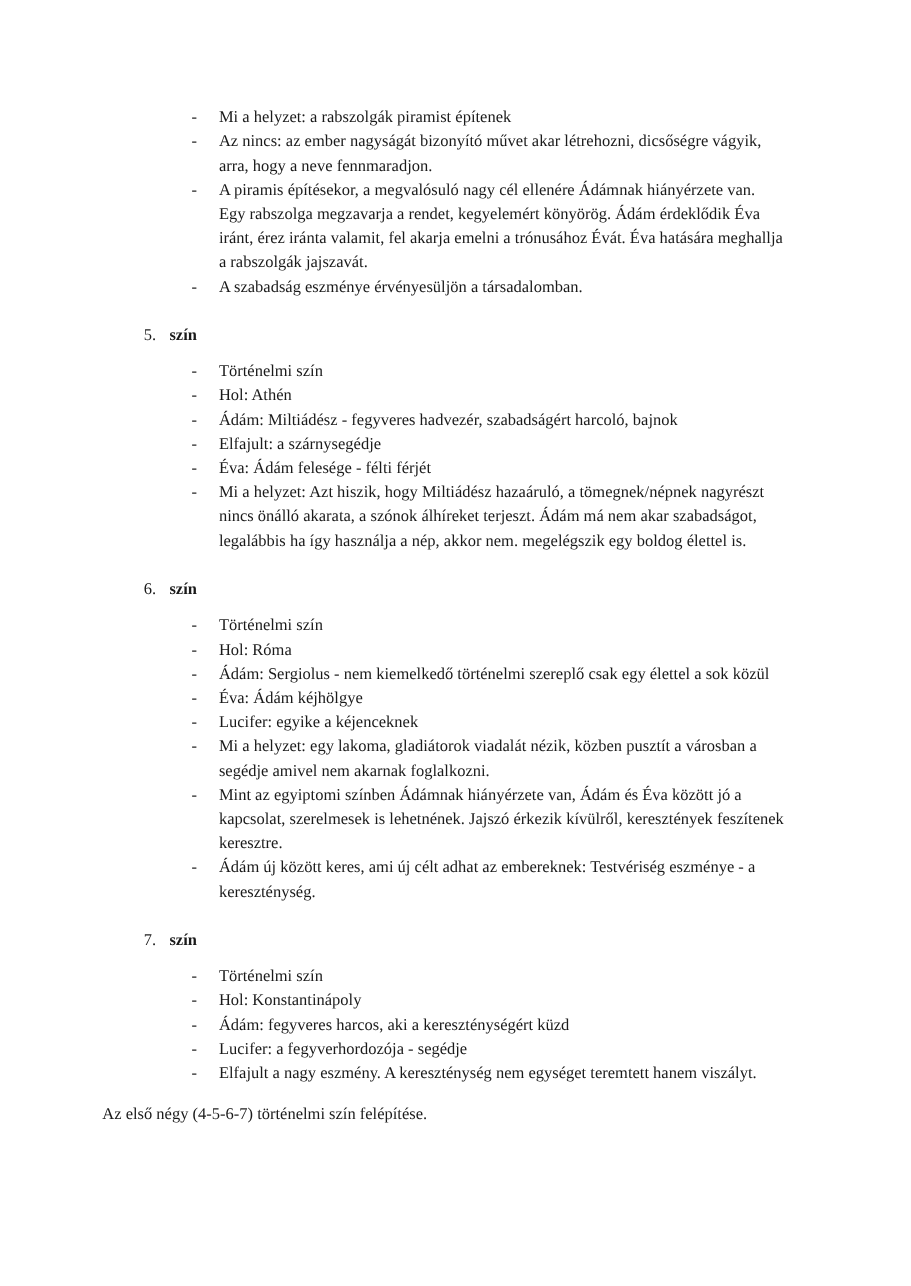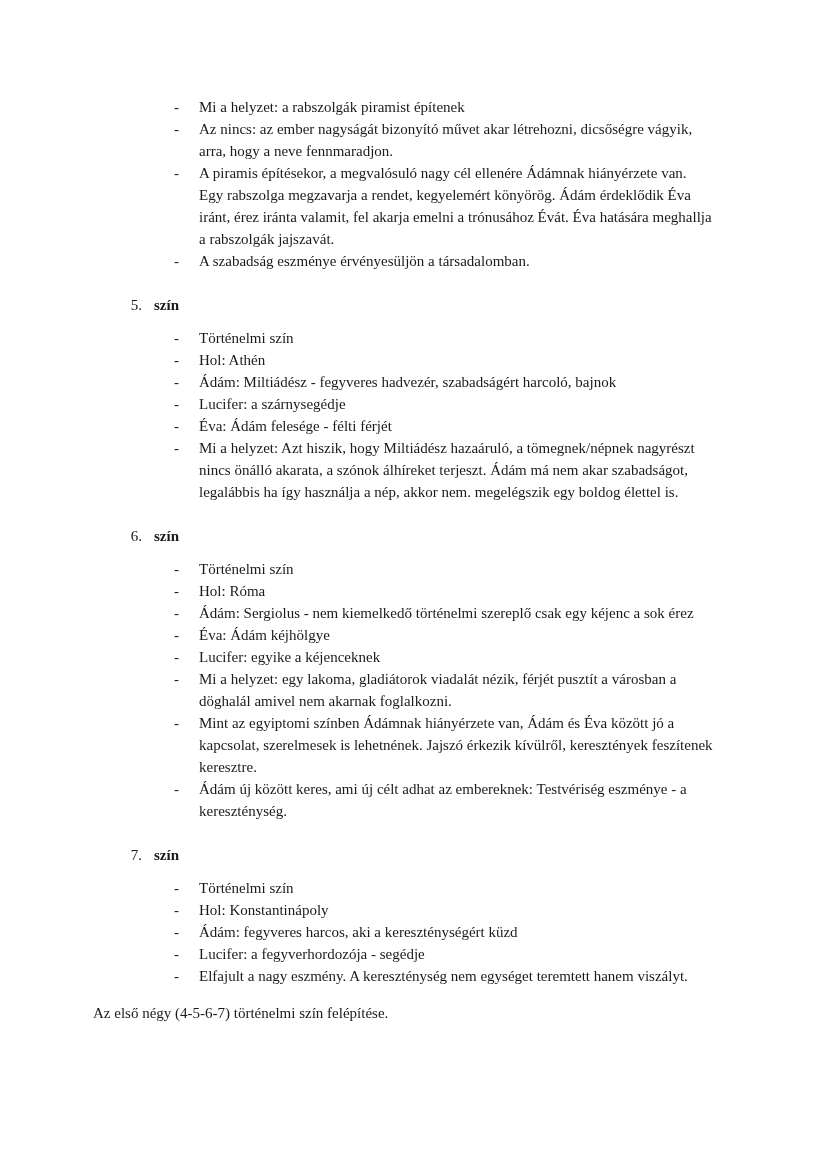--- a/index.html
+++ b/index.html
@@ -133,21 +133,21 @@
           <li class="dash-item">
             <span class="dash-marker">-</span>
             <span class="dash-text">Hol: Athén</span>
           </li>
           <li class="dash-item">
             <span class="dash-marker">-</span>
             <span class="dash-text">Ádám: Miltiádész - fegyveres hadvezér, szabadságért harcoló, bajnok</span>
           </li>
           <li class="dash-item">
             <span class="dash-marker">-</span>
-            <span class="dash-text">Lucifer: a szárnysegédje</span>
+            <span class="dash-text">Elfajult: a szárnysegédje</span>
           </li>
           <li class="dash-item">
             <span class="dash-marker">-</span>
             <span class="dash-text">Éva: Ádám felesége - félti férjét</span>
           </li>
           <li class="dash-item">
             <span class="dash-marker">-</span>
             <span class="dash-text">Mi a helyzet: Azt hiszik, hogy Miltiádész hazaáruló, a tömegnek/népnek nagyrészt nincs önálló akarata, a szónok álhíreket terjeszt. Ádám má nem akar szabadságot, legalábbis ha így használja a nép, akkor nem. megelégszik egy boldog élettel is.</span>
           </li>
         </ul>
@@ -159,33 +159,33 @@
           <li class="dash-item">
             <span class="dash-marker">-</span>
             <span class="dash-text">Történelmi szín</span>
           </li>
           <li class="dash-item">
             <span class="dash-marker">-</span>
             <span class="dash-text">Hol: Róma</span>
           </li>
           <li class="dash-item">
             <span class="dash-marker">-</span>
-            <span class="dash-text">Ádám: Sergiolus - nem kiemelkedő történelmi szereplő csak egy kéjenc a sok érez</span>
+            <span class="dash-text">Ádám: Sergiolus - nem kiemelkedő történelmi szereplő csak egy élettel a sok közül</span>
           </li>
           <li class="dash-item">
             <span class="dash-marker">-</span>
             <span class="dash-text">Éva: Ádám kéjhölgye</span>
           </li>
           <li class="dash-item">
             <span class="dash-marker">-</span>
             <span class="dash-text">Lucifer: egyike a kéjenceknek</span>
           </li>
           <li class="dash-item">
             <span class="dash-marker">-</span>
-            <span class="dash-text">Mi a helyzet: egy lakoma, gladiátorok viadalát nézik, férjét pusztít a városban a döghalál amivel nem akarnak foglalkozni.</span>
+            <span class="dash-text">Mi a helyzet: egy lakoma, gladiátorok viadalát nézik, közben pusztít a városban a segédje amivel nem akarnak foglalkozni.</span>
           </li>
           <li class="dash-item">
             <span class="dash-marker">-</span>
             <span class="dash-text">Mint az egyiptomi színben Ádámnak hiányérzete van, Ádám és Éva között jó a kapcsolat, szerelmesek is lehetnének. Jajszó érkezik kívülről, keresztények feszítenek keresztre.</span>
           </li>
           <li class="dash-item">
             <span class="dash-marker">-</span>
             <span class="dash-text">Ádám új között keres, ami új célt adhat az embereknek: Testvériség eszménye - a kereszténység.</span>
           </li>
         </ul>

